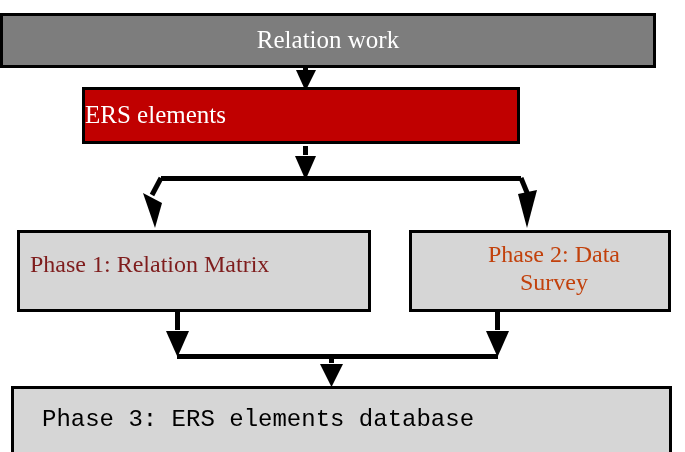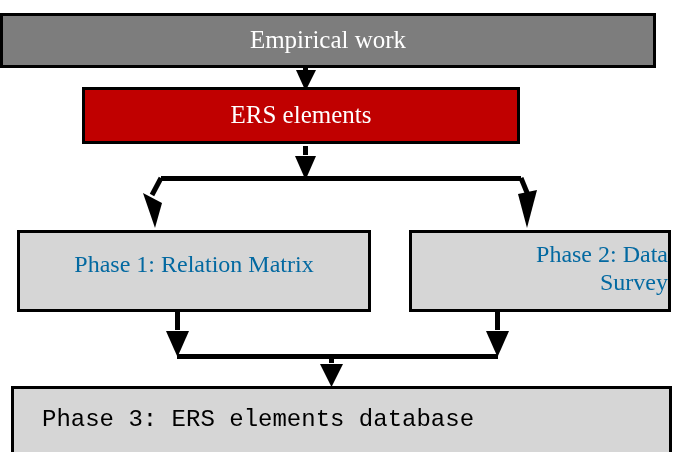--- a/index.html
+++ b/index.html
@@ -59,53 +59,51 @@
     left: 82px;
     top: 87px;
     width: 438px;
     height: 57px;
     background: #c00000;
     justify-content: center;
   }
   #node-ers .label {
     color: #ffffff;
     font-size: 25px;
-    text-align: center;
     padding-bottom: 2px;
   }
 
   
   #node-phase1 {
     left: 17px;
     top: 230px;
     width: 354px;
     height: 82px;
     background: #d6d6d6;
     justify-content: flex-start;
   }
   #node-phase1 .label {
-    color: #0369a1;
+    color: #7f1d1d;
     font-size: 24px;
-    text-align: center;
     padding: 0 10px 14px 10px;
   }
 
   
   #node-phase2 {
     left: 409px;
     top: 230px;
     width: 262px;
     height: 82px;
     background: #d6d6d6;
     justify-content: flex-start;
   }
   #node-phase2 .label {
-    color: #0369a1;
+    color: #c2410c;
     font-size: 24px;
-    text-align: right;
+    text-align: center;
     padding: 0 0 6px 28px;
   }
 
   
   #node-phase3 {
     left: 11px;
     top: 386px;
     width: 661px;
     height: 74px;
     background: #d6d6d6;
@@ -165,21 +163,21 @@
     </g>
 
     <g>
       <path d="M 331.5 355 L 331.5 363" stroke="#000" stroke-width="5" fill="none"></path>
       <path d="M 320 364 L 343 364 L 331.5 387 Z" fill="#000"></path>
     </g>
 
   </svg>
 
   <div class="node" id="node-empirical">
-    <span class="label">Empirical work</span>
+    <span class="label">Relation work</span>
   </div>
 
   <div class="node" id="node-ers">
     <span class="label">ERS elements</span>
   </div>
 
   <div class="node" id="node-phase1">
     <span class="label">Phase 1: Relation Matrix</span>
   </div>
 

